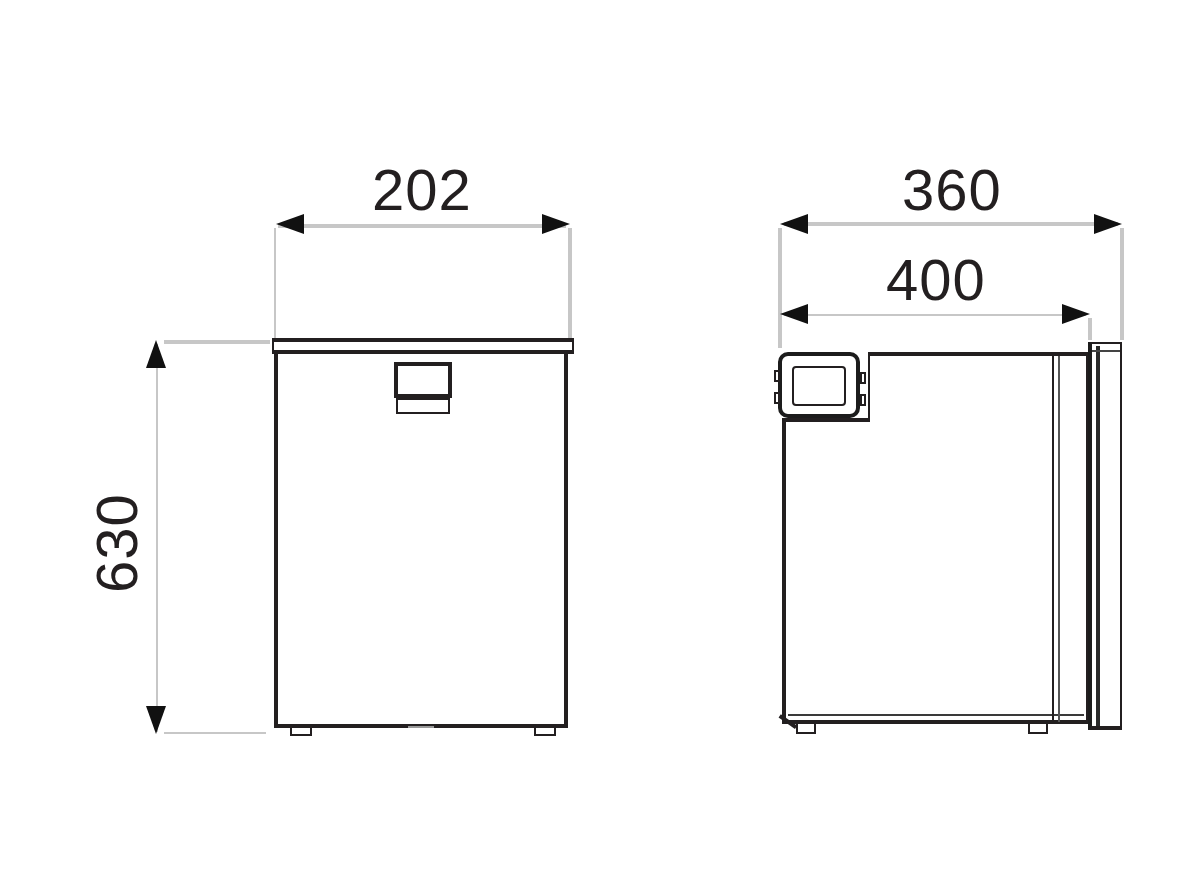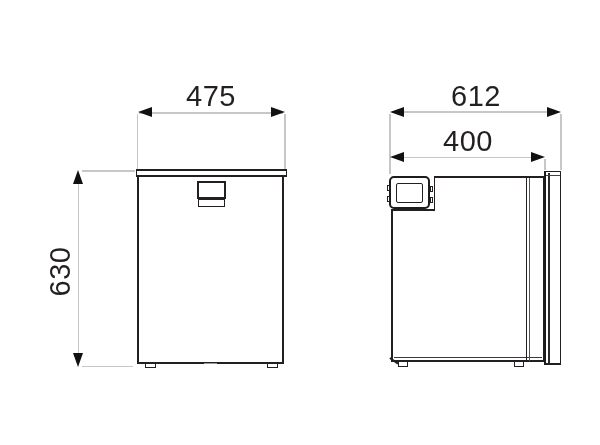--- a/index.html
+++ b/index.html
@@ -48,21 +48,21 @@
     <div class="abs" style="left:266.5px;top:363.5px;width:11px;height:4.5px;background:#fff;
                 border:1.5px solid #231f20;border-top:none;box-sizing:border-box;"></div>
   </div>
 
   <div>
     <div class="gline" style="left:136.5px;top:114px;width:1.5px;height:55px;"></div>
     <div class="gline" style="left:284px;top:114px;width:1.5px;height:55px;"></div>
     <div class="gline" style="left:139px;top:112px;width:144px;height:1.5px;"></div>
     <div class="arrow left" style="left:137.5px;top:107.25px;"></div>
     <div class="arrow right" style="left:270.5px;top:107.25px;"></div>
-    <div class="dimtext" style="left:171px;top:82px;width:80px;">475</div>
+    <div class="dimtext" style="left:171px;top:82px;width:80px;">202</div>
   </div>
 
   <div>
     <div class="gline" style="left:82px;top:170px;width:53px;height:1.5px;"></div>
     <div class="gline" style="left:82px;top:365.5px;width:51px;height:1.5px;"></div>
     <div class="gline" style="left:77.5px;top:171.5px;width:1.5px;height:194px;"></div>
     <div class="arrow up" style="left:72.75px;top:169.5px;"></div>
     <div class="arrow down" style="left:72.75px;top:352.5px;"></div>
     <div class="dimtext rot270" style="left:20px;top:256.5px;width:80px;height:29px;">630</div>
   </div>
@@ -106,21 +106,21 @@
     <div class="abs" style="left:513.5px;top:362px;width:10.5px;height:5px;background:#fff;
                 border:1.5px solid #231f20;border-top:none;box-sizing:border-box;"></div>
   </div>
 
   <div>
     <div class="gline" style="left:389.25px;top:114px;width:1.5px;height:60px;"></div>
     <div class="gline" style="left:560px;top:114px;width:1.5px;height:56px;"></div>
     <div class="gline" style="left:392px;top:111.25px;width:167px;height:1.5px;"></div>
     <div class="arrow left" style="left:390px;top:106.5px;"></div>
     <div class="arrow right" style="left:547px;top:106.5px;"></div>
-    <div class="dimtext" style="left:436px;top:82px;width:80px;">612</div>
+    <div class="dimtext" style="left:436px;top:82px;width:80px;">360</div>
   </div>
 
   <div>
     <div class="gline" style="left:544px;top:159px;width:1.5px;height:11px;"></div>
     <div class="gline" style="left:392px;top:156.75px;width:151px;height:1.5px;"></div>
     <div class="arrow left" style="left:390px;top:152px;"></div>
     <div class="arrow right" style="left:531px;top:152px;"></div>
     <div class="dimtext" style="left:428px;top:127px;width:80px;">400</div>
   </div>
 

